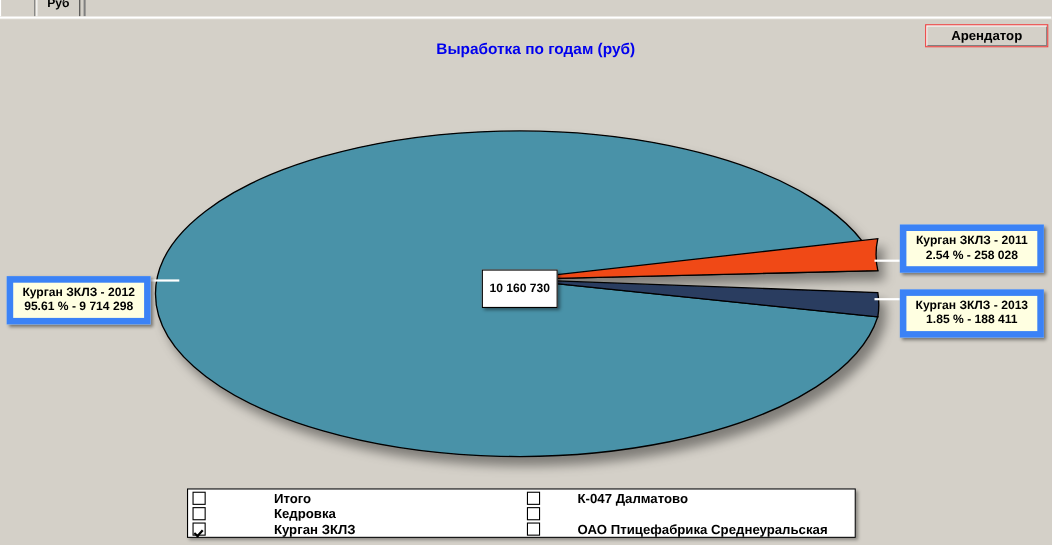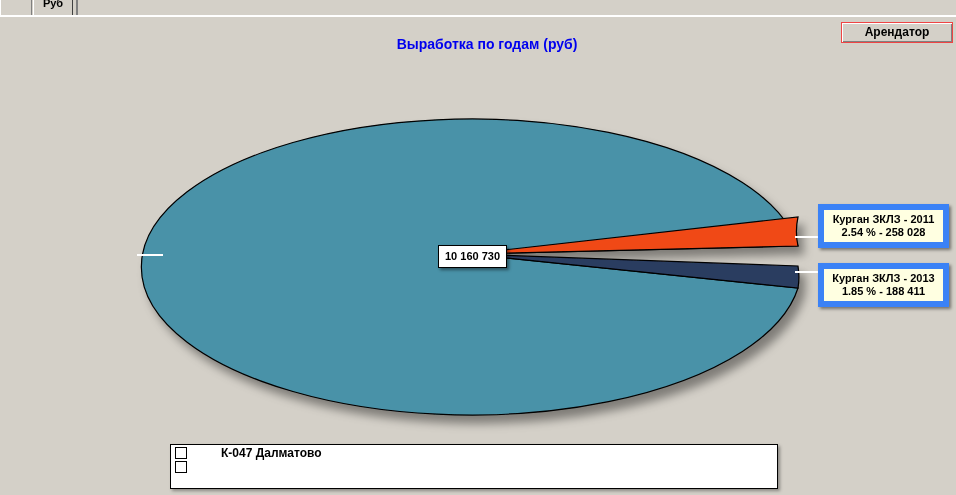--- a/index.html
+++ b/index.html
@@ -136,21 +136,21 @@
   #callout-2012 { left: 6px;  top: 233px; width: 131px; }
   #callout-2011 { left: 818px; top: 186px; width: 131px; }
   #callout-2013 { left: 818px; top: 245px; width: 131px; }
 
   #callout-total {
     position: absolute;
     left: 438px; top: 227px;
     background: #ffffff;
     border: 1px solid #000000;
     box-sizing: border-box;
-    padding: 4px 6px;
+    padding: 10px 6px;
     font-size: 11px;
     font-weight: bold;
     color: #000;
     text-align: center;
     line-height: 13px;
     box-shadow: 2px 2px 3px rgba(0,0,0,0.45);
     white-space: nowrap;
   }
 
   
@@ -257,39 +257,61 @@
                  A 330,148 0 0 0 798,248
                  Z" fill="#2a3c60" stroke="#000000" stroke-width="1.2"></path>
       </g>
     </svg>
   </div>
 
   <div class="leader" id="leader-left"></div>
   <div class="leader" id="leader-up"></div>
   <div class="leader" id="leader-down"></div>
 
+  <div class="callout" id="callout-2012">
+    <span>Курган ЗКЛЗ - 2012</span>
+    <span class="l2">95.61 % - 9 714 298</span>
+  </div>
 
   <div class="callout" id="callout-2011">
     <span>Курган ЗКЛЗ - 2011</span>
     <span class="l2">2.54 % - 258 028</span>
   </div>
 
   <div class="callout" id="callout-2013">
     <span>Курган ЗКЛЗ - 2013</span>
     <span class="l2">1.85 % - 188 411</span>
   </div>
 
   <div id="callout-total">10 160 730</div>
 
   <div id="legend">
+    <div class="legend-col" id="legend-col-left">
+      <div class="legend-row">
+        <span class="legend-check"></span>
+        <span class="legend-label">Итого</span>
+      </div>
+      <div class="legend-row">
+        <span class="legend-check"></span>
+        <span class="legend-label">Кедровка</span>
+      </div>
+      <div class="legend-row">
+        <span class="legend-check checked"></span>
+        <span class="legend-label">Курган ЗКЛЗ</span>
+      </div>
+    </div>
 
     <div class="legend-col" id="legend-col-right">
       <div class="legend-row">
         <span class="legend-check"></span>
         <span class="legend-label">К-047 Далматово</span>
       </div>
       <div class="legend-row">
         <span class="legend-check"></span>
       </div>
+      <div class="legend-row">
+        <span class="legend-check"></span>
+        <span class="legend-label">ОАО  Птицефабрика Среднеуральская</span>
+      </div>
     </div>
   </div>
 
 </div>
 
 </body></html>

